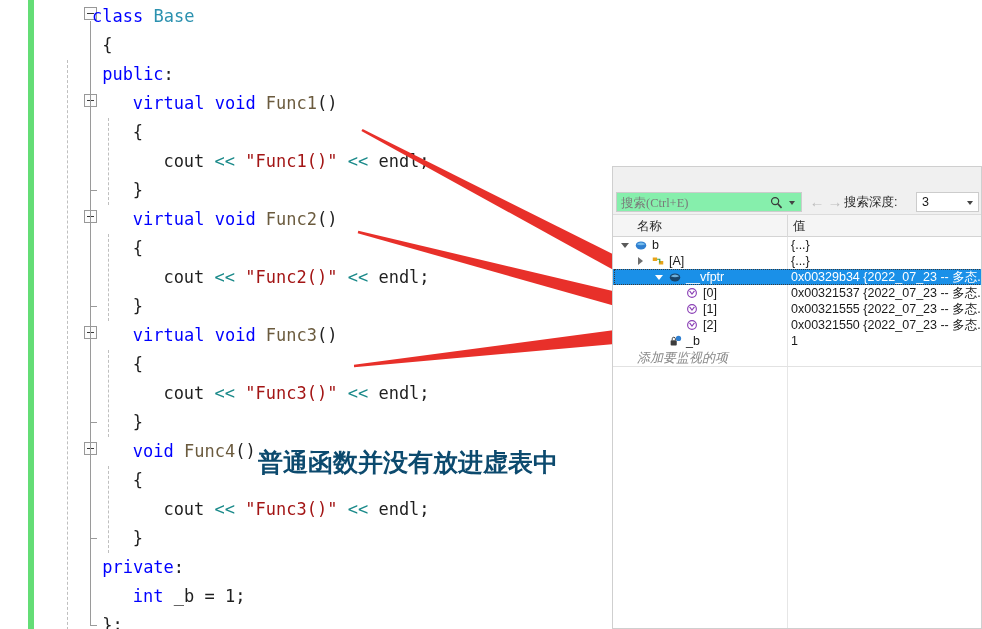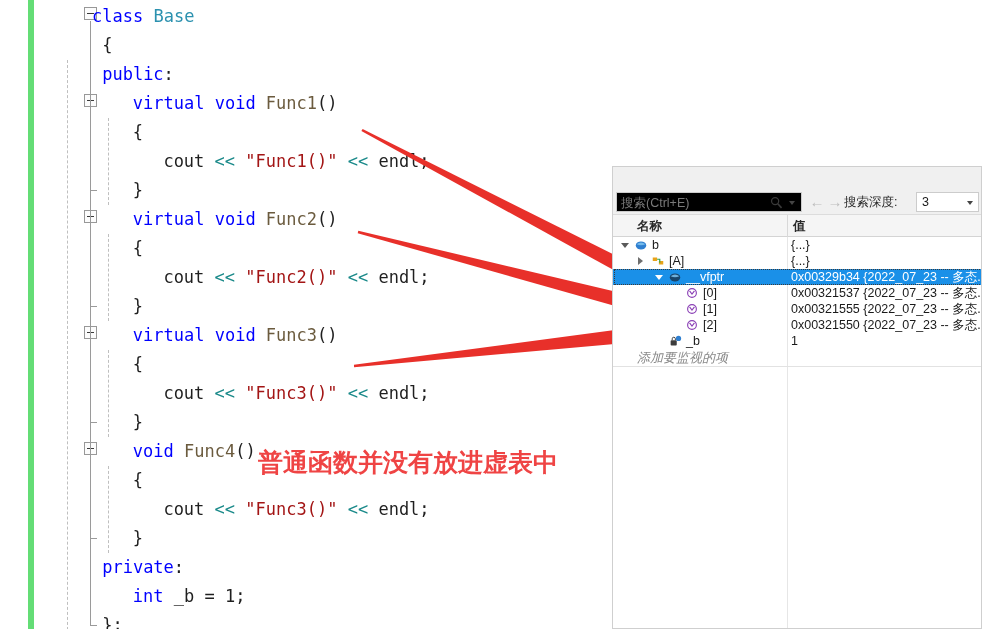--- a/index.html
+++ b/index.html
@@ -106,21 +106,21 @@
     opacity: .8;
   }
   .watch-toolbar {
     position: absolute; left: 0; top: 22px; width: 370px; height: 26px;
     background: #f0f0f0;
     border-bottom: 1px solid #dcdcdc;
     box-sizing: border-box;
   }
   .search-box {
     position: absolute; left: 3px; top: 3px; width: 186px; height: 20px;
-    background: #000000; border: 1px solid #cccccc; box-sizing: border-box;
+    background: #86efac; border: 1px solid #cccccc; box-sizing: border-box; font-family: Liberation Serif, serif;
   }
   .search-box .ph {
     position: absolute; left: 4px; top: 2px;
     font-size: 12.5px; color: #7a7a7a; line-height: 16px;
   }
   .search-icon {
     position: absolute; right: 18px; top: 3px; width: 13px; height: 13px;
   }
   .search-drop {
     position: absolute; right: 6px; top: 8px;
@@ -149,21 +149,20 @@
     width: 0; height: 0;
     border-left: 3.5px solid transparent;
     border-right: 3.5px solid transparent;
     border-top: 4px solid #444;
   }
 
   .grid-header {
     position: absolute; left: 0; top: 48px; width: 370px; height: 22px;
     background: #f5f5f5; border-bottom: 1px solid #d4d4d4;
     box-sizing: border-box;
-    font-weight: bold;
   }
   .grid-header .col {
     position: absolute; top: 3px; font-size: 12.5px; color: #2a2a2a;
   }
   .grid-header .sep {
     position: absolute; top: 0; width: 1px; height: 22px; background: #d8d8d8;
   }
   .grid-body {
     position: absolute; left: 0; top: 70px; width: 370px; bottom: 0;
     background: #ffffff;
@@ -246,21 +245,21 @@
         <div class="outline-tick" style="top: 190px;"></div>
         <div class="outline-vline" style="top: 224px; height: 82px;"></div>
         <div class="outline-tick" style="top: 306px;"></div>
         <div class="outline-vline" style="top: 340px; height: 82px;"></div>
         <div class="outline-tick" style="top: 422px;"></div>
         <div class="outline-vline" style="top: 456px; height: 82px;"></div>
         <div class="outline-tick" style="top: 538px;"></div>
       </div>
     <div class="code-layer" id="code-layer"><div class="code-line" style="top: 2px; left: 60px;"><span class="kw">class </span><span class="typ">Base</span></div><div class="code-line" style="top: 31px; left: 70.2px;"><span class="pl">{</span></div><div class="code-line" style="top: 60px; left: 70.2px;"><span class="kw">public</span><span class="pl">:</span></div><div class="code-line" style="top: 89px; left: 100.8px;"><span class="kw">virtual void </span><span class="fn">Func1</span><span class="pl">()</span></div><div class="code-line" style="top: 118px; left: 100.8px;"><span class="pl">{</span></div><div class="code-line" style="top: 147px; left: 131.4px;"><span class="pl">cout </span><span class="op">&lt;&lt;</span><span class="pl"> </span><span class="str">"Func1()"</span><span class="pl"> </span><span class="op">&lt;&lt;</span><span class="pl"> endl;</span></div><div class="code-line" style="top: 176px; left: 100.8px;"><span class="pl">}</span></div><div class="code-line" style="top: 205px; left: 100.8px;"><span class="kw">virtual void </span><span class="fn">Func2</span><span class="pl">()</span></div><div class="code-line" style="top: 234px; left: 100.8px;"><span class="pl">{</span></div><div class="code-line" style="top: 263px; left: 131.4px;"><span class="pl">cout </span><span class="op">&lt;&lt;</span><span class="pl"> </span><span class="str">"Func2()"</span><span class="pl"> </span><span class="op">&lt;&lt;</span><span class="pl"> endl;</span></div><div class="code-line" style="top: 292px; left: 100.8px;"><span class="pl">}</span></div><div class="code-line" style="top: 321px; left: 100.8px;"><span class="kw">virtual void </span><span class="fn">Func3</span><span class="pl">()</span></div><div class="code-line" style="top: 350px; left: 100.8px;"><span class="pl">{</span></div><div class="code-line" style="top: 379px; left: 131.4px;"><span class="pl">cout </span><span class="op">&lt;&lt;</span><span class="pl"> </span><span class="str">"Func3()"</span><span class="pl"> </span><span class="op">&lt;&lt;</span><span class="pl"> endl;</span></div><div class="code-line" style="top: 408px; left: 100.8px;"><span class="pl">}</span></div><div class="code-line" style="top: 437px; left: 100.8px;"><span class="kw">void </span><span class="fn">Func4</span><span class="pl">()</span></div><div class="code-line" style="top: 466px; left: 100.8px;"><span class="pl">{</span></div><div class="code-line" style="top: 495px; left: 131.4px;"><span class="pl">cout </span><span class="op">&lt;&lt;</span><span class="pl"> </span><span class="str">"Func3()"</span><span class="pl"> </span><span class="op">&lt;&lt;</span><span class="pl"> endl;</span></div><div class="code-line" style="top: 524px; left: 100.8px;"><span class="pl">}</span></div><div class="code-line" style="top: 553px; left: 70.2px;"><span class="kw">private</span><span class="pl">:</span></div><div class="code-line" style="top: 582px; left: 100.8px;"><span class="kw">int </span><span class="pl">_b </span><span class="pl">=</span><span class="pl"> 1;</span></div><div class="code-line" style="top: 611px; left: 70.2px;"><span class="pl">};</span></div></div>
 
-    <div class="annotation" id="annotation" style="left: 258px; top: 446px; color: #ef4444; text-align: right;">普通函数并没有放进虚表中</div>
+    <div class="annotation" id="annotation" style="left: 258px; top: 446px; color: #0c4a6e; text-align: right;">普通函数并没有放进虚表中</div>
 
     <svg id="arrows" width="982" height="629" viewBox="0 0 982 629">
         <g>
           <polygon points="361.4,131.1 637.3,283.1 644.3,269.8 362.6,128.9" fill="#e8302a"></polygon>
           <polygon points="633.8,289.7 678.0,296.0 647.8,263.2" fill="#e8302a"></polygon>
         </g>
         <g>
           <polygon points="357.7,233.2 635.5,311.7 639.2,297.2 358.3,230.8" fill="#e8302a"></polygon>
           <polygon points="633.6,319.0 678.0,315.0 641.1,289.9" fill="#e8302a"></polygon>
         </g>

